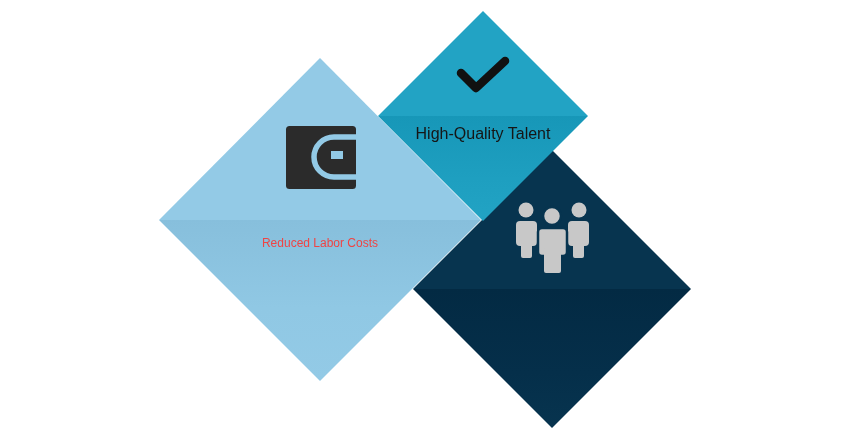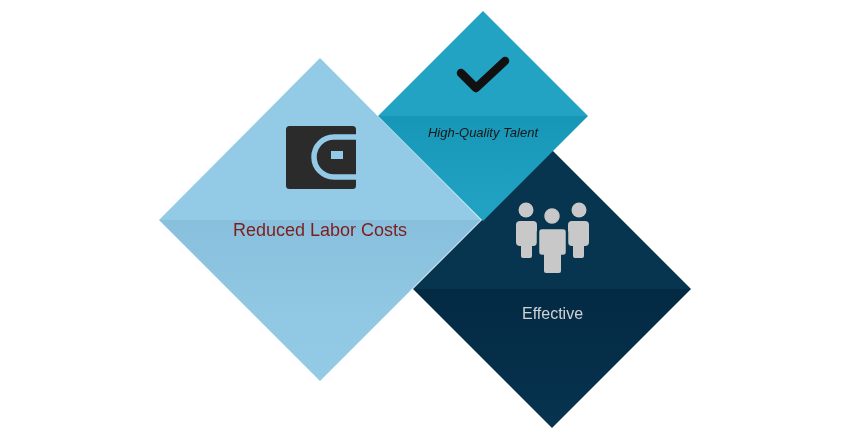--- a/index.html
+++ b/index.html
@@ -1,20 +1,20 @@
 <!DOCTYPE html>
 <html><head>
   <meta charset="utf-8">
   <style>
     html, body { margin: 0; padding: 0; background: #ffffff; }
     body { width: 850px; height: 440px; position: relative; overflow: hidden; font-family: "Liberation Sans", "DejaVu Sans", sans-serif; }
     #stage { position: absolute; left: 0; top: 0; width: 850px; height: 440px; }
     .label { position: absolute; text-align: center; white-space: nowrap; font-family: "Liberation Sans", "DejaVu Sans", sans-serif; }
-    #label-left { left: 160px; width: 320px; top: 220px; font-size: 18px; color: #7f1d1d; }
-    #label-top { left: 380px; width: 206px; top: 125px; font-size: 13px; color: #161616; font-style: italic; }
+    #label-left { left: 160px; width: 320px; top: 236px; font-size: 12px; color: #ef4444; }
+    #label-top { left: 380px; width: 206px; top: 125px; font-size: 16px; color: #161616; }
     #label-right { left: 414px; width: 277px; top: 304px; font-size: 16px; line-height: 20px; color: #cfd2d5; }
     #label-right span { display: block; }
   </style>
 </head>
 <body>
 
 <div id="stage">
   <svg width="850" height="440" viewBox="0 0 850 440" xmlns="http://www.w3.org/2000/svg">
     <defs>
       <linearGradient id="gradLeftBottom" x1="0" y1="0" x2="0" y2="1">
@@ -66,15 +66,14 @@
         <rect x="286" y="126" width="70" height="63" rx="3.5" fill="#2b2b2b"></rect>
         <path d="M356,137 L334,137 A20,20 0 0 0 334,177 L356,177" fill="none" stroke="#93cae6" stroke-width="5.5"></path>
         <rect x="331" y="151" width="12" height="8" fill="#93cae6"></rect>
       </g>
     </g>
   </svg>
 
   <div id="label-left" class="label">Reduced Labor Costs</div>
   <div id="label-top" class="label">High-Quality Talent</div>
   <div id="label-right" class="label">
-    <span>Effective</span>
   </div>
 </div>
 
 </body></html>

